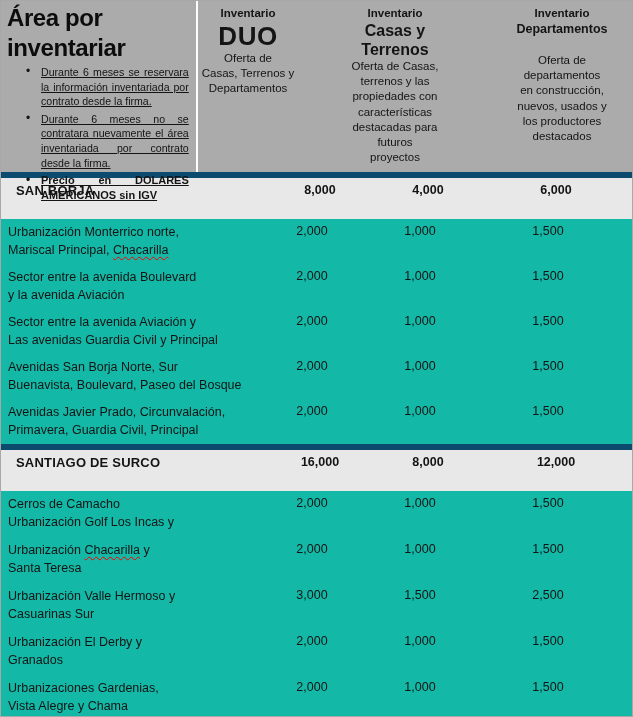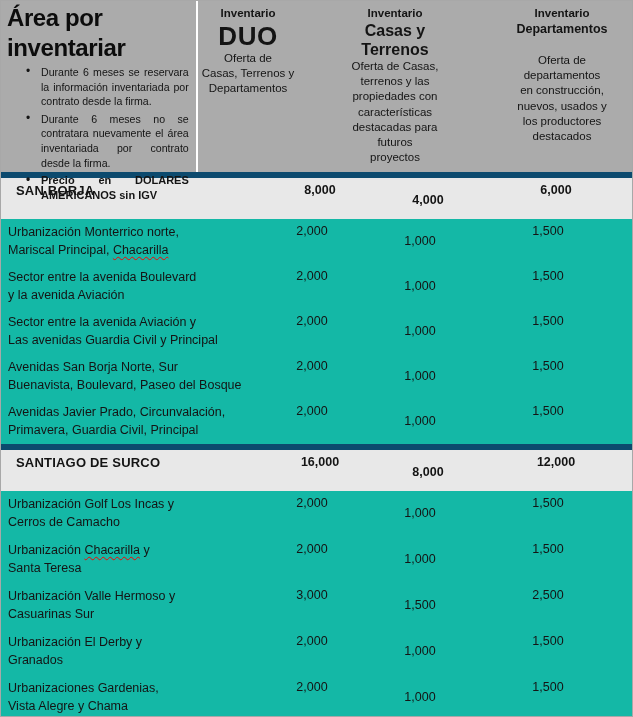--- a/index.html
+++ b/index.html
@@ -10,21 +10,21 @@
     background: #fff;
     font-family: "Liberation Sans", "DejaVu Sans", sans-serif;
     color: #141414;
     overflow: hidden;
   }
 
   
   .hdr { display: flex; height: 171px; background: var(--header-bg, #ababab); }
   .title-cell { width: 258px; padding: 2px 5px 0 6px; border-radius: 16px; }
   .doc-title { font-size: 24px; font-weight: bold; letter-spacing: -0.4px; line-height: 30px; color: #0c0c0c; }
-  .bullets { margin: 2px 0 0 0; padding: 0; list-style: none; }
+  .bullets { margin: 2px 0 0 0; padding: 0; list-style: none; text-decoration: underline; }
   .bullets li {
     position: relative; margin: 0 0 3px 0; padding-left: 34px; padding-right: 2px;
     font-size: 10.6px; line-height: 14.6px; text-align: justify;
   }
   .bullets li::before { content: "\2022"; position: absolute; left: 19px; top: -1px; font-size: 12px; }
   .bullets li.bold { font-weight: bold; font-size: 11px; }
   .vsep { width: 3px; background: #ffffff; }
   .hcols { flex: 1; display: flex; gap: 39px; }
   .hcol { text-align: center; padding-top: 5px; }
   .hcol.c1 { width: 100px; }
@@ -44,21 +44,21 @@
     background: var(--section-bg, #e8e8e8);
     border-top: 6px solid #0c4a6e;
     font-weight: bold;
     padding-left: 8px;
   }
   .band .sname { width: 261px; padding: 5px 0 0 7px; font-size: 13px; letter-spacing: 0.2px; }
 
   
   .num { text-align: center; padding-top: 5px; font-size: 12.5px; }
   .num.n1 { width: 100px; }
-  .num.n2 { width: 116px; margin-top: 10px; }
+  .num.n2 { width: 116px; }
   .num.n3 { width: 140px; }
   .band .num { font-weight: bold; }
 
   
   .row { display: flex; height: 45px; font-size: 12.5px; background: #14b8a6; }
   .rows-surco .row { height: 46px; }
   .row .label { width: 261px; padding: 5px 0 0 7px; line-height: 17.5px; }
   .row .label .line { display: block; white-space: pre-wrap; }
   .squiggle {
     text-decoration-line: underline;
@@ -171,22 +171,22 @@
 
   <div class="band">
     <div class="sname">SANTIAGO DE SURCO</div>
     <div class="num n1">16,000</div>
     <div class="num n2">8,000</div>
     <div class="num n3">12,000</div>
   </div>
   <div class="rows rows-surco">
       <div class="row">
     <div class="label">
+      <span class="line"><span>Cerros de Camacho</span><span class="squiggle"></span><span></span></span>
       <span class="line"><span>Urbanización Golf Los Incas y</span><span class="squiggle"></span><span></span></span>
-      <span class="line"><span>Cerros de Camacho</span><span class="squiggle"></span><span></span></span>
     </div>
     <div class="num n1">2,000</div>
     <div class="num n2">1,000</div>
     <div class="num n3">1,500</div>
   </div>
       <div class="row">
     <div class="label">
       <span class="line"><span>Urbanización </span><span class="squiggle">Chacarilla</span><span> y</span></span>
       <span class="line"><span>Santa Teresa</span><span class="squiggle"></span><span></span></span>
     </div>

